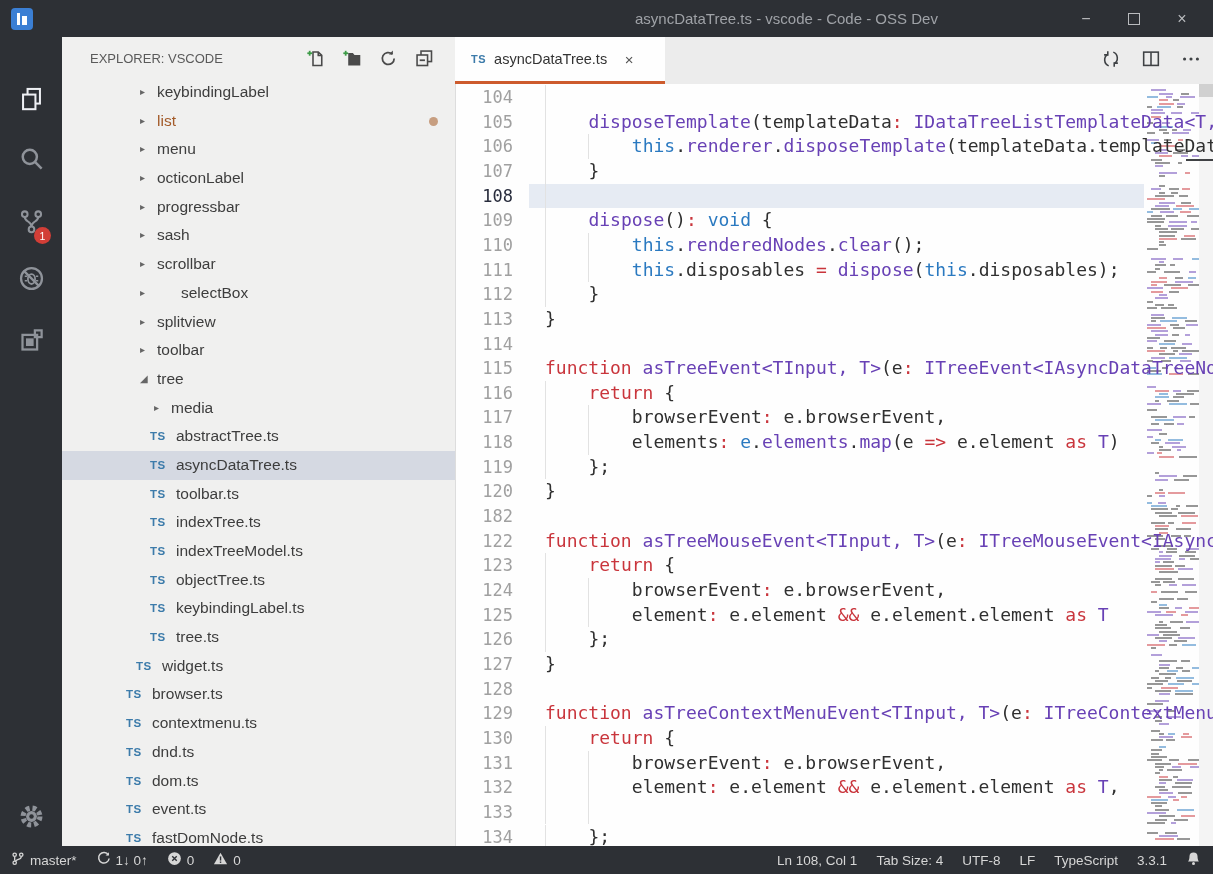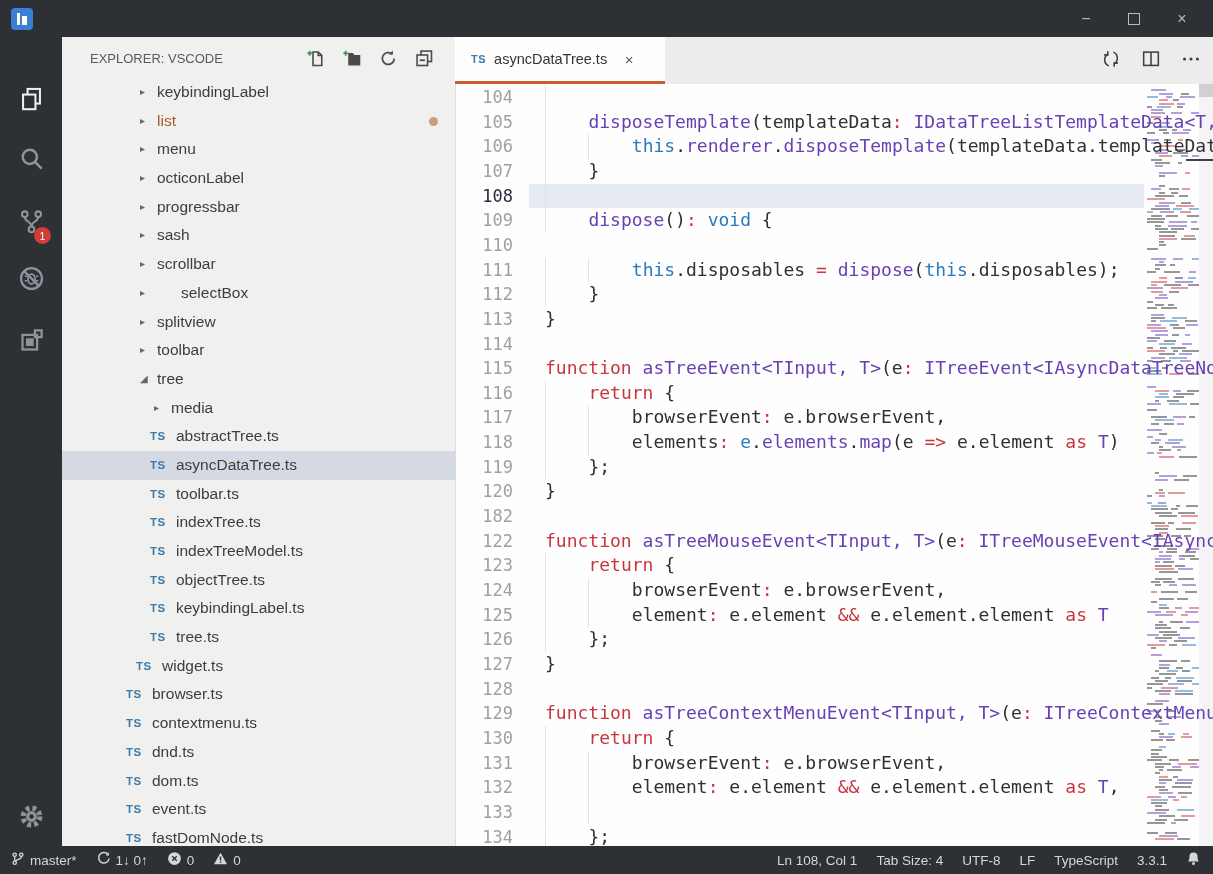--- a/index.html
+++ b/index.html
@@ -73,20 +73,21 @@
   .sb-left,.sb-right{display:flex;align-items:center;gap:19px;}
   .sb-left{margin-left:10px;} .sb-right{margin-right:12px;}
   .status-item{display:flex;align-items:center;gap:5px;cursor:pointer;}
   svg{flex:0 0 auto;}
 </style>
 </head>
 <body>
 
 <div class="titlebar">
   <div class="logo"></div>
+  <div class="win-title">asyncDataTree.ts - vscode - Code - OSS Dev</div>
   <div class="win-controls">
     <div class="win-btn">−</div>
     <div class="win-btn">
         <span class="max-box"></span>
       </div>
     <div class="win-btn">×</div>
   </div>
 </div>
 
 <div class="activitybar" id="activitybar">
@@ -687,20 +688,21 @@
       <div class="cl" style="top: 25.65px;"><span class="guide" style="left: 16px;"></span><span class="txt" style="left: 59.4px;"><span class="c-p">disposeTemplate</span><span class="c-d">(templateData</span><span class="c-k">:</span><span class="c-d"> </span><span class="c-p">IDataTreeListTemplateData&lt;T, TFilterData&gt;</span></span></div>
       <div class="gutter-num" style="top: 50.3px;">106</div>
       <div class="cl" style="top: 50.3px;"><span class="guide" style="left: 16px;"></span><span class="guide" style="left: 59.4px;"></span><span class="txt" style="left: 102.8px;"><span class="c-b">this</span><span class="c-d">.</span><span class="c-p">renderer</span><span class="c-d">.</span><span class="c-p">disposeTemplate</span><span class="c-d">(templateData.templateData);</span></span></div>
       <div class="gutter-num" style="top: 74.95px;">107</div>
       <div class="cl" style="top: 74.95px;"><span class="guide" style="left: 16px;"></span><span class="txt" style="left: 59.4px;"><span class="c-d">}</span></span></div>
       <div class="gutter-num cur" style="top: 99.6px;">108</div>
       <div class="cl cur" style="top: 99.6px;"><span class="guide" style="left: 16px;"></span><span class="txt" style="left: 16px;"></span></div>
       <div class="gutter-num" style="top: 124.25px;">109</div>
       <div class="cl" style="top: 124.25px;"><span class="guide" style="left: 16px;"></span><span class="txt" style="left: 59.4px;"><span class="c-p">dispose</span><span class="c-d">()</span><span class="c-k">:</span><span class="c-d"> </span><span class="c-b">void</span><span class="c-d"> {</span></span></div>
       <div class="gutter-num" style="top: 148.9px;">110</div>
+      <div class="cl" style="top: 148.9px;"><span class="guide" style="left: 16px;"></span><span class="guide" style="left: 59.4px;"></span><span class="txt" style="left: 102.8px;"><span class="c-b">this</span><span class="c-d">.</span><span class="c-p">renderedNodes</span><span class="c-d">.</span><span class="c-p">clear</span><span class="c-d">();</span></span></div>
       <div class="gutter-num" style="top: 173.55px;">111</div>
       <div class="cl" style="top: 173.55px;"><span class="guide" style="left: 16px;"></span><span class="guide" style="left: 59.4px;"></span><span class="txt" style="left: 102.8px;"><span class="c-b">this</span><span class="c-d">.disposables </span><span class="c-k">=</span><span class="c-d"> </span><span class="c-p">dispose</span><span class="c-d">(</span><span class="c-b">this</span><span class="c-d">.disposables);</span></span></div>
       <div class="gutter-num" style="top: 198.2px;">112</div>
       <div class="cl" style="top: 198.2px;"><span class="guide" style="left: 16px;"></span><span class="txt" style="left: 59.4px;"><span class="c-d">}</span></span></div>
       <div class="gutter-num" style="top: 222.85px;">113</div>
       <div class="cl" style="top: 222.85px;"><span class="txt" style="left: 16px;"><span class="c-d">}</span></span></div>
       <div class="gutter-num" style="top: 247.5px;">114</div>
       <div class="cl" style="top: 247.5px;"><span class="txt" style="left: 16px;"></span></div>
       <div class="gutter-num" style="top: 272.15px;">115</div>
       <div class="cl" style="top: 272.15px;"><span class="txt" style="left: 16px;"><span class="c-k">function</span><span class="c-d"> </span><span class="c-p">asTreeEvent</span><span class="c-p">&lt;TInput, T&gt;</span><span class="c-d">(e</span><span class="c-k">:</span><span class="c-d"> </span><span class="c-p">ITreeEvent&lt;IAsyncDataTreeNode&lt;TInput, T&gt;&gt;</span></span></div>

